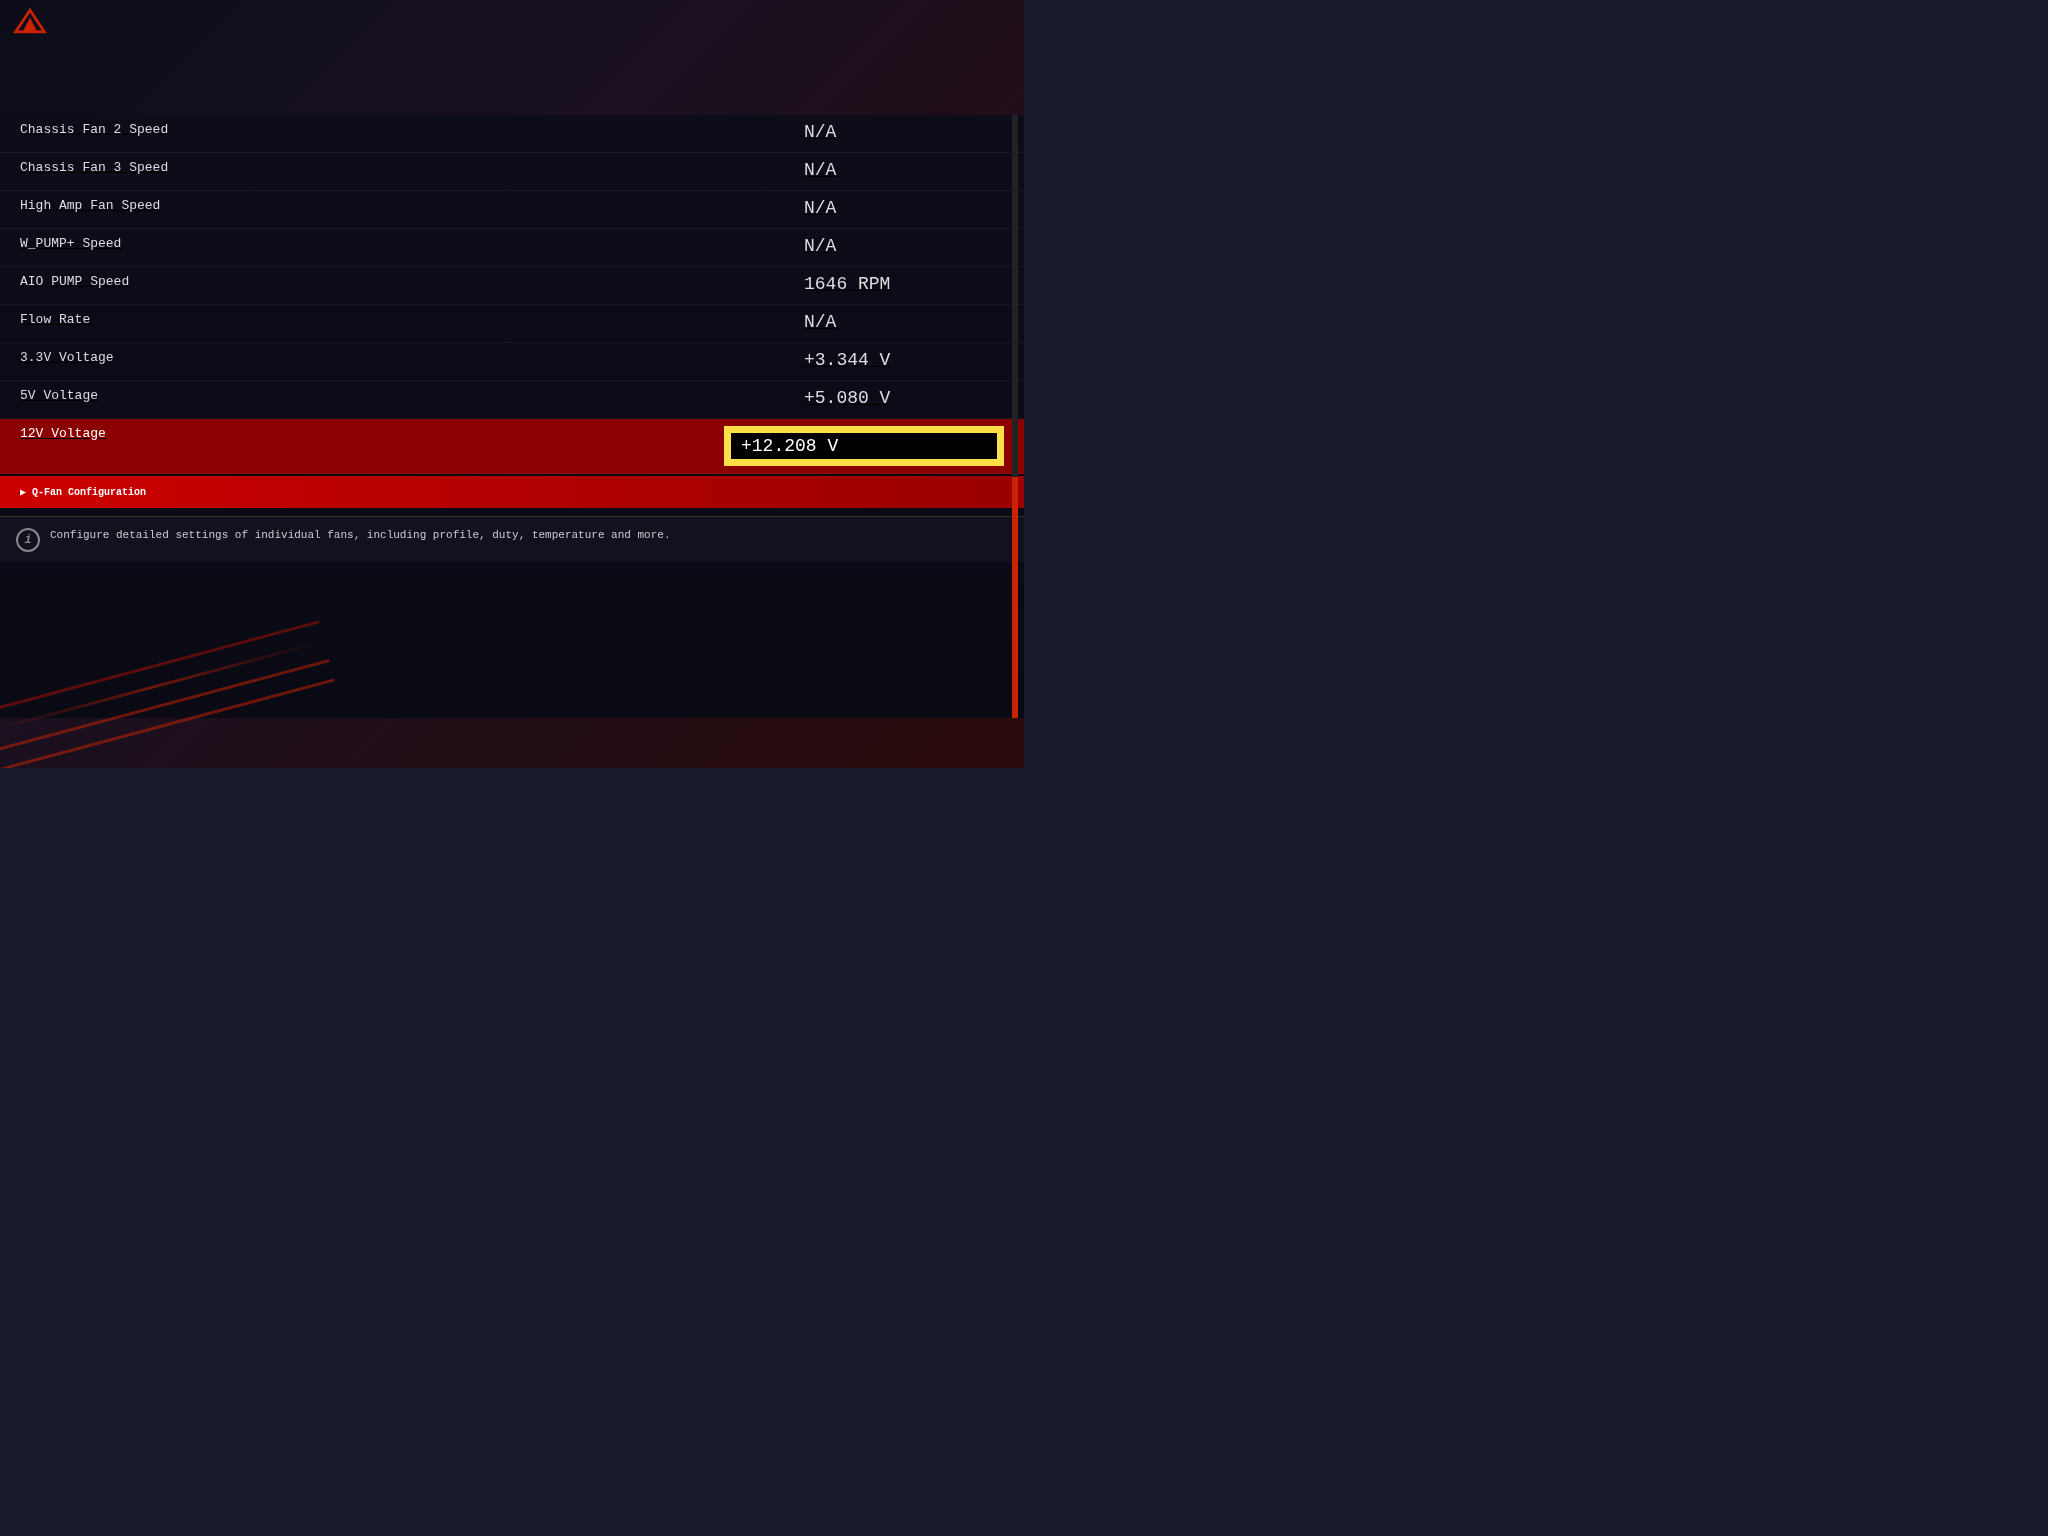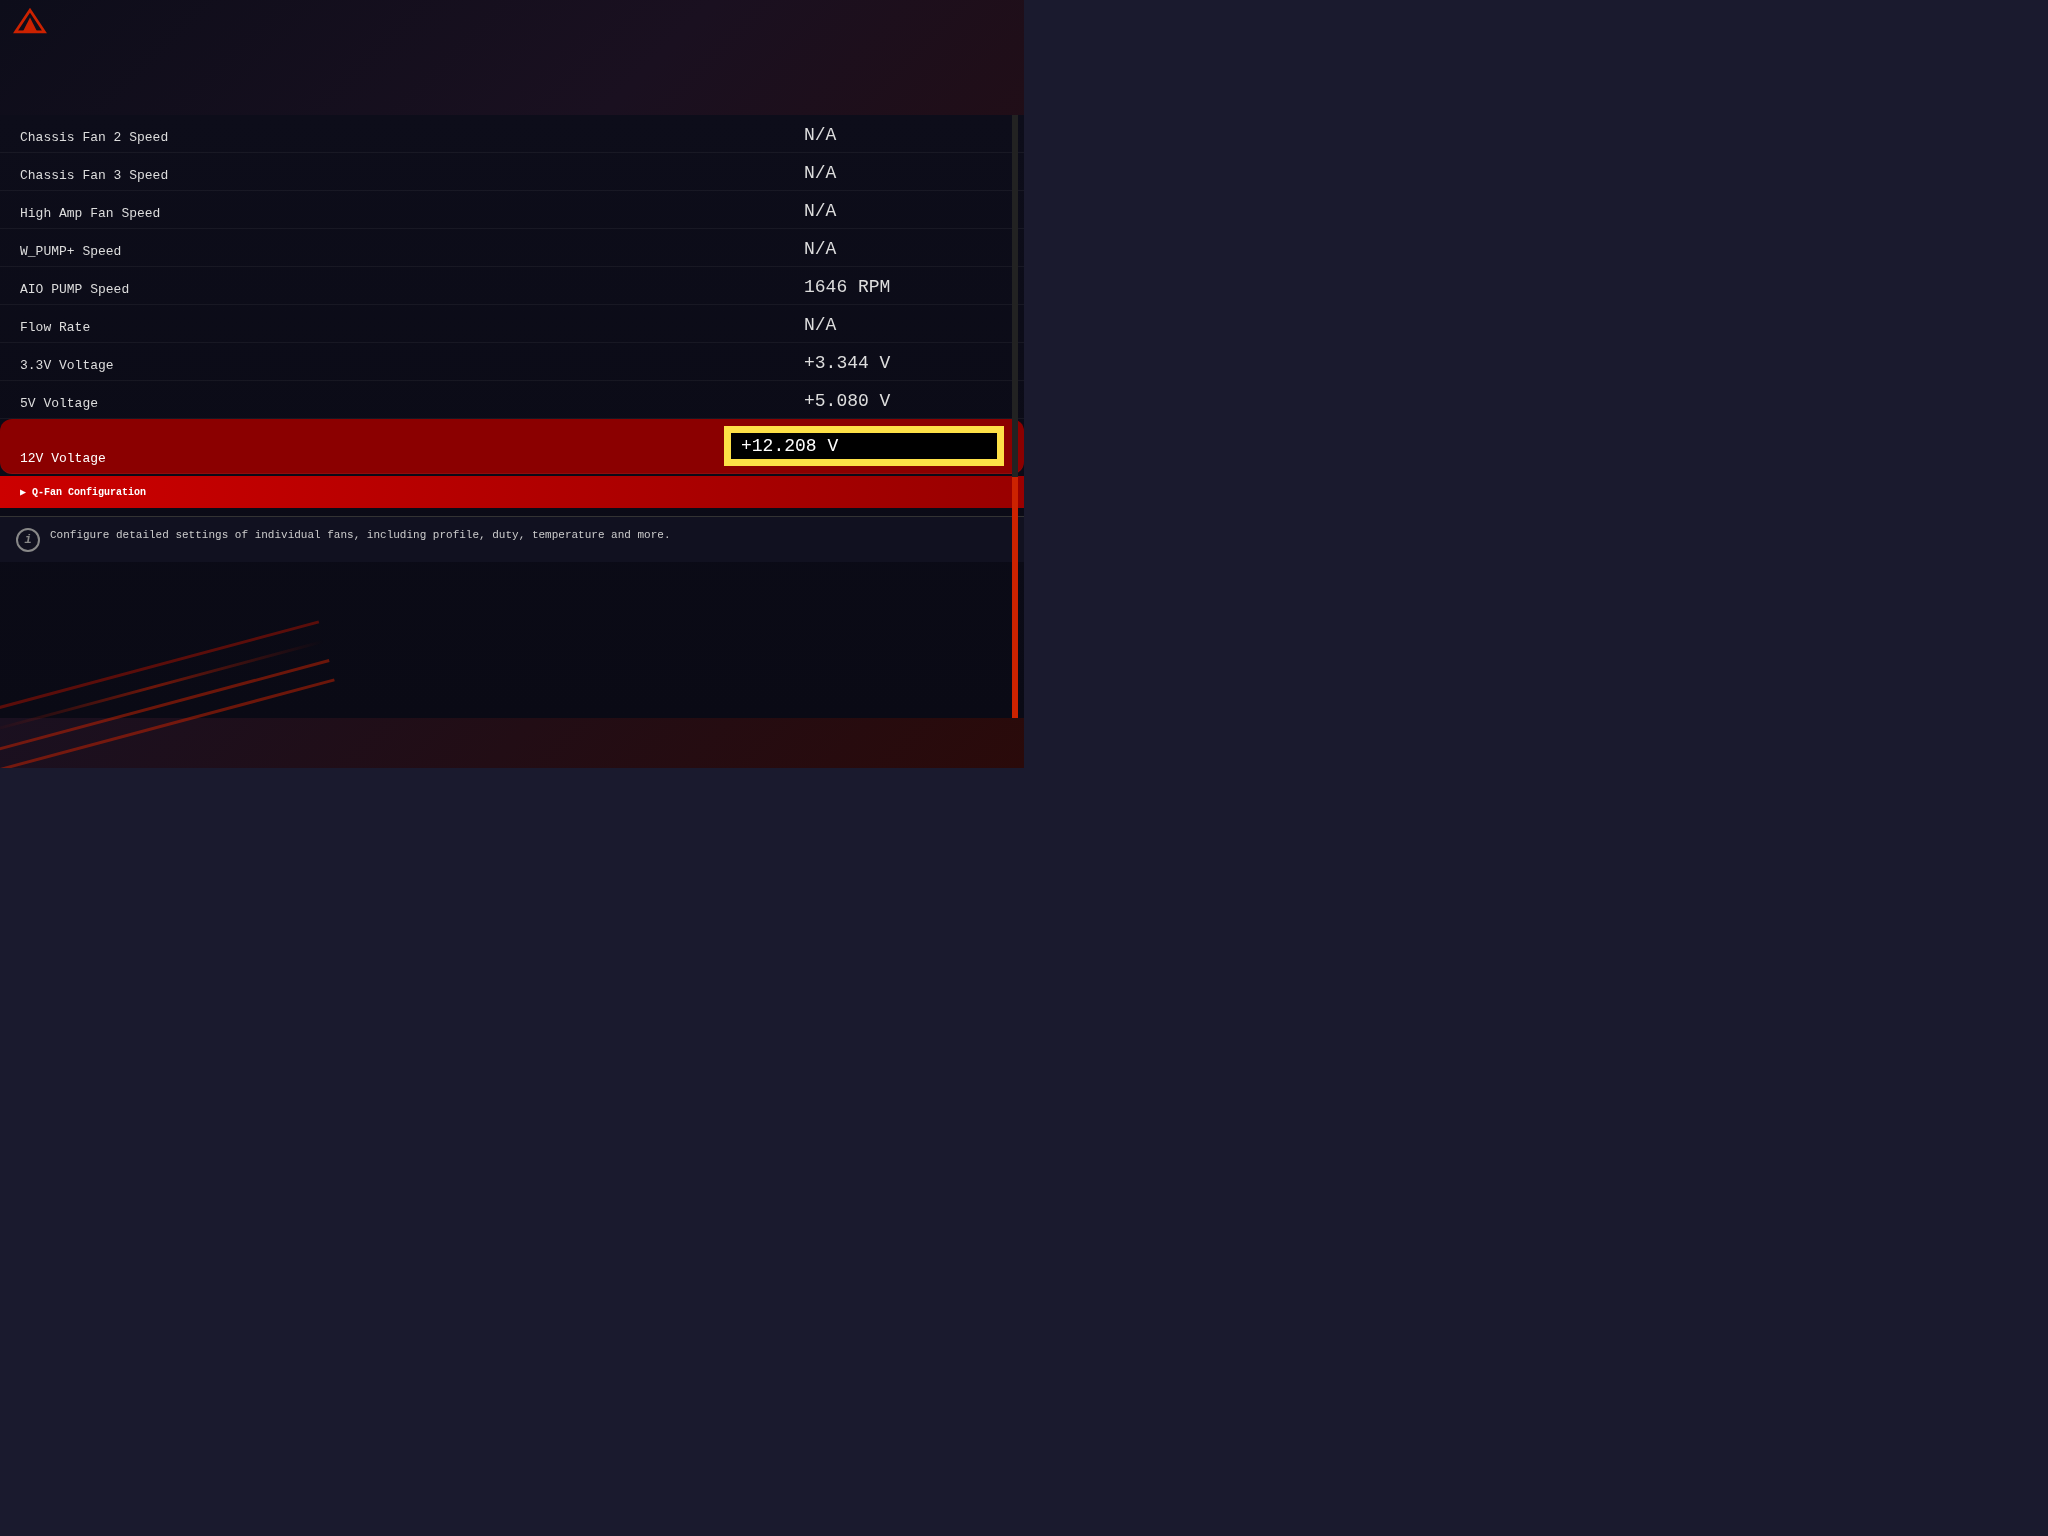--- a/index.html
+++ b/index.html
@@ -171,29 +171,29 @@
       position: relative;
     }
 
     
     .monitor-table {
       width: 100%;
     }
 
     .monitor-row {
       display: flex;
-      align-items: flex-end;
+      align-items: flex-start;
       padding: 7px 20px;
       border-bottom: 1px solid rgba(255,255,255,0.05);
       min-height: 38px;
+      text-decoration: underline;
     }
 
     .monitor-row.selected {
       background: #8b0000;
-      border-radius: 12px;
     }
 
     .monitor-row-label {
       flex: 1;
       color: #dddddd;
       font-size: 13px;
     }
 
     .monitor-row-value {
       color: #dddddd;

